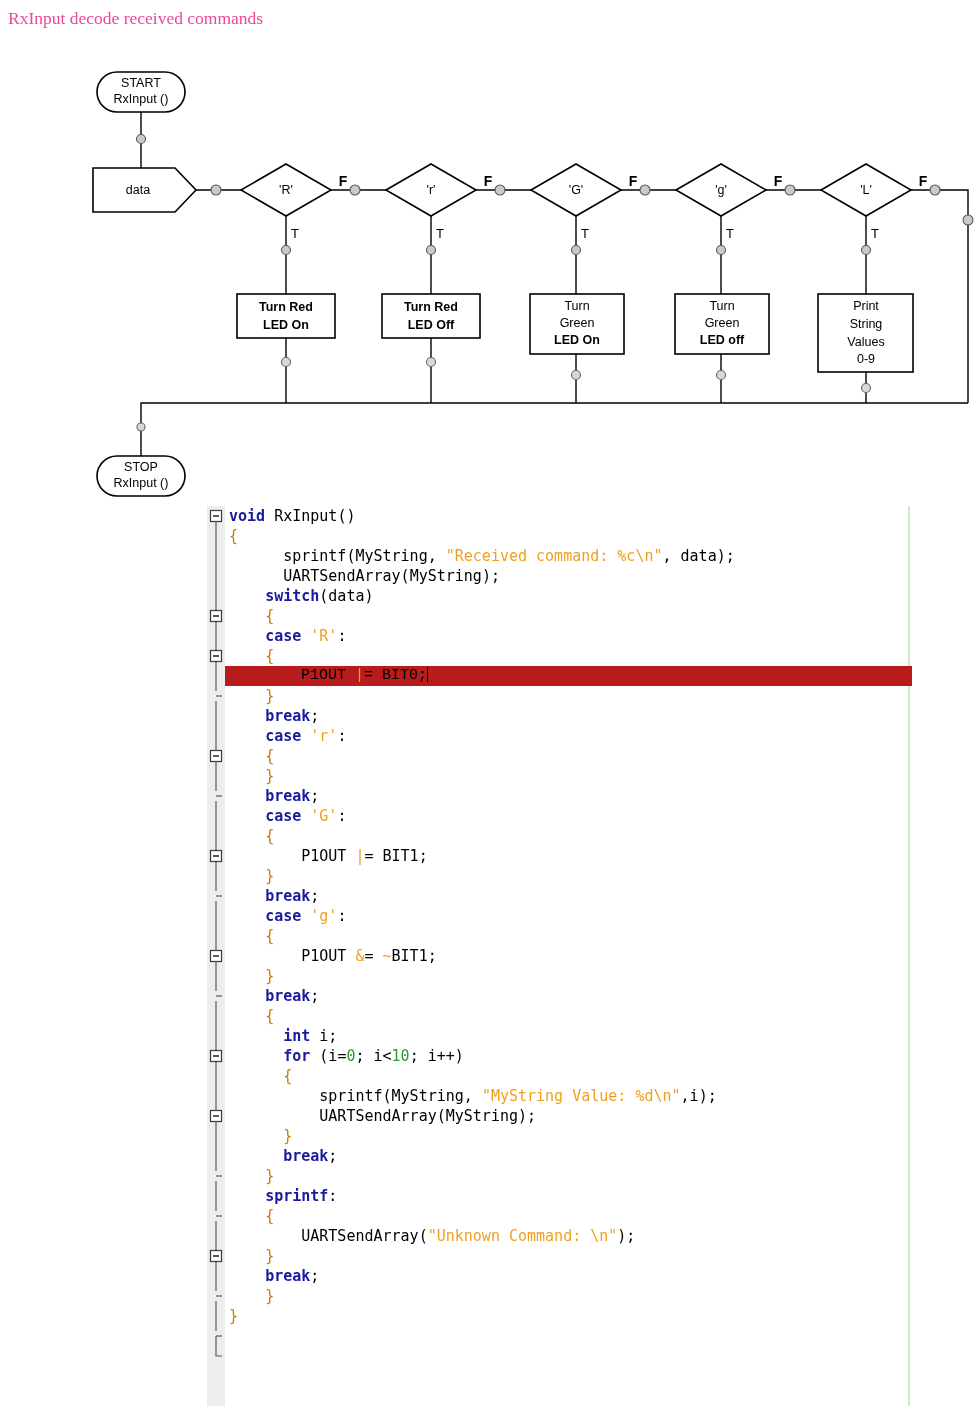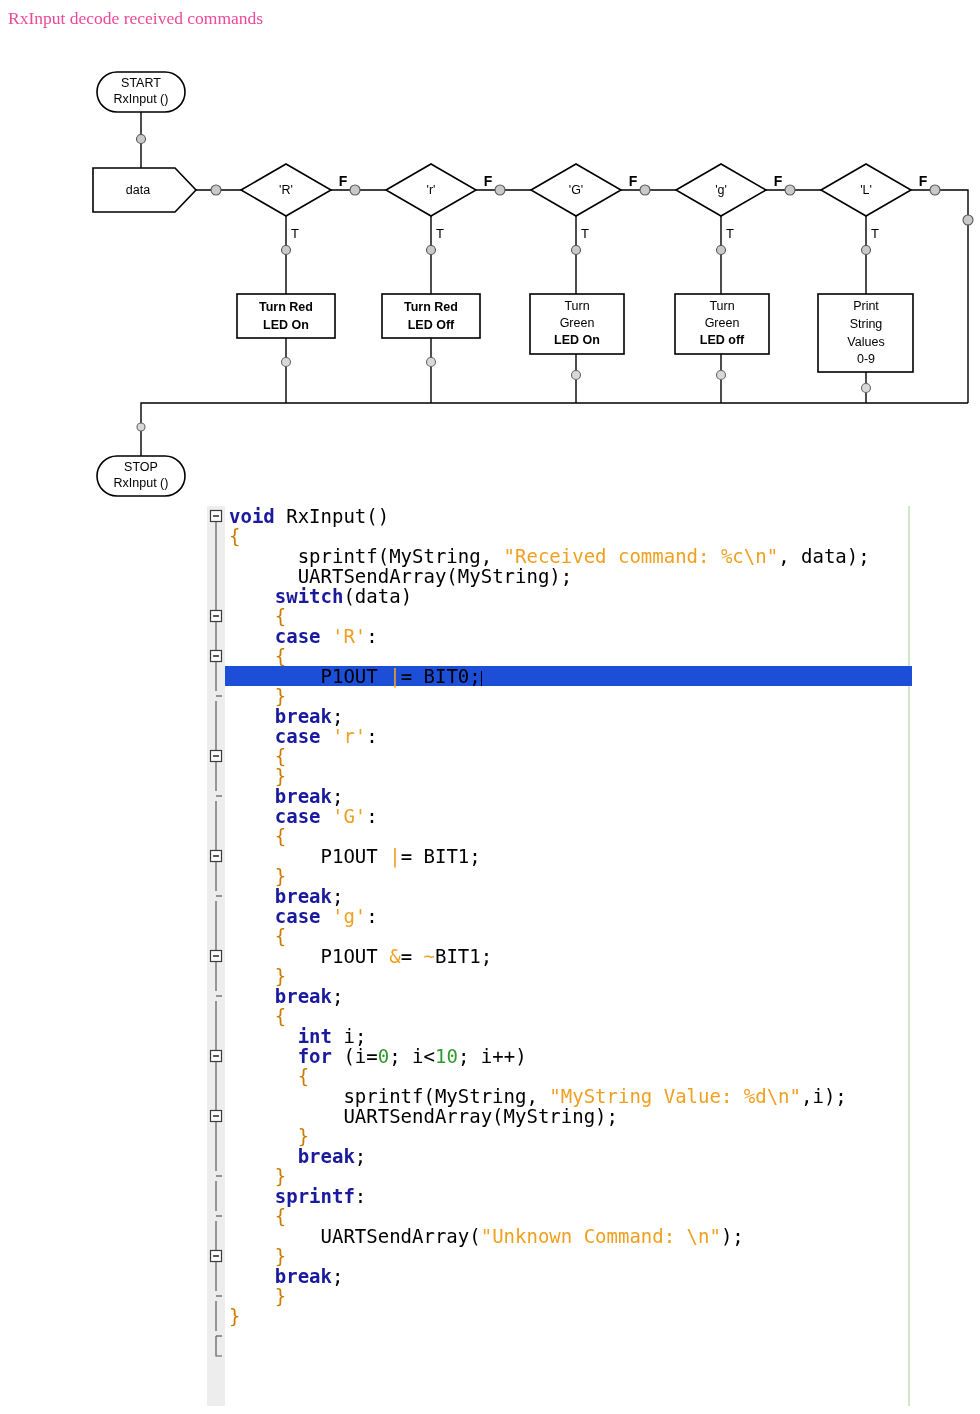--- a/index.html
+++ b/index.html
@@ -94,28 +94,29 @@
   #code-lines {
     position: absolute;
     left: 18px; top: 0;
     width: 755px;
   }
   .code-line {
     position: relative;
     height: 20px;
     line-height: 20px;
     font-family: "DejaVu Sans Mono", monospace;
-    font-size: 19px;
+    font-size: 15px;
     white-space: pre;
     color: #000000;
     padding-left: 4px;
   }
   .code-line.current {
-    background: #1d4ed8;
+    background: #b91c1c;
     width: 683px;
+    font-family: Liberation Mono, monospace;
   }
   .tok-kw   { color: #1a1a9c; font-weight: bold; }
   .tok-cmt  { color: #e8403a; }
   .tok-str  { color: #f0a020; }
   .tok-num  { color: #2e9b2e; }
   .tok-br   { color: #cc7a00; }
   .tok-op   { color: #f0a020; }
   .tok-id   { color: #000000; }
   .caret {
     display: inline-block;

